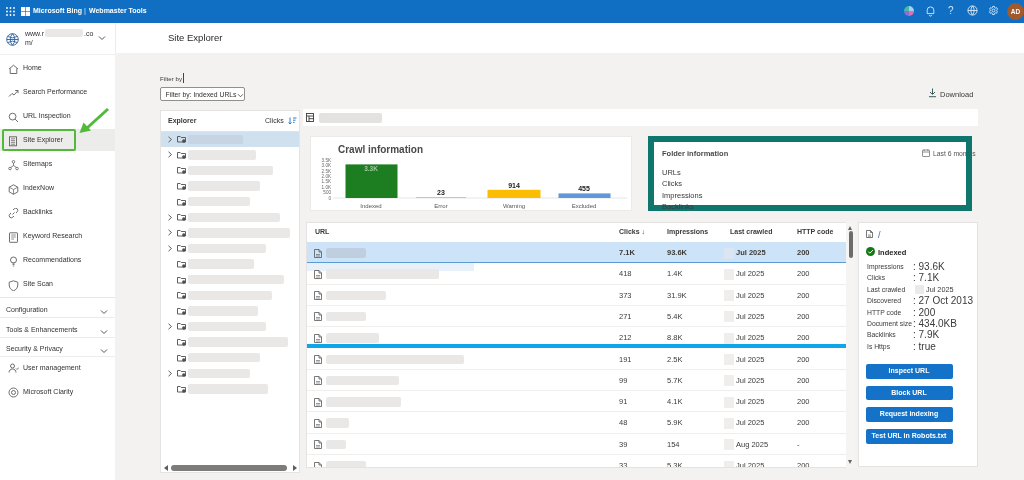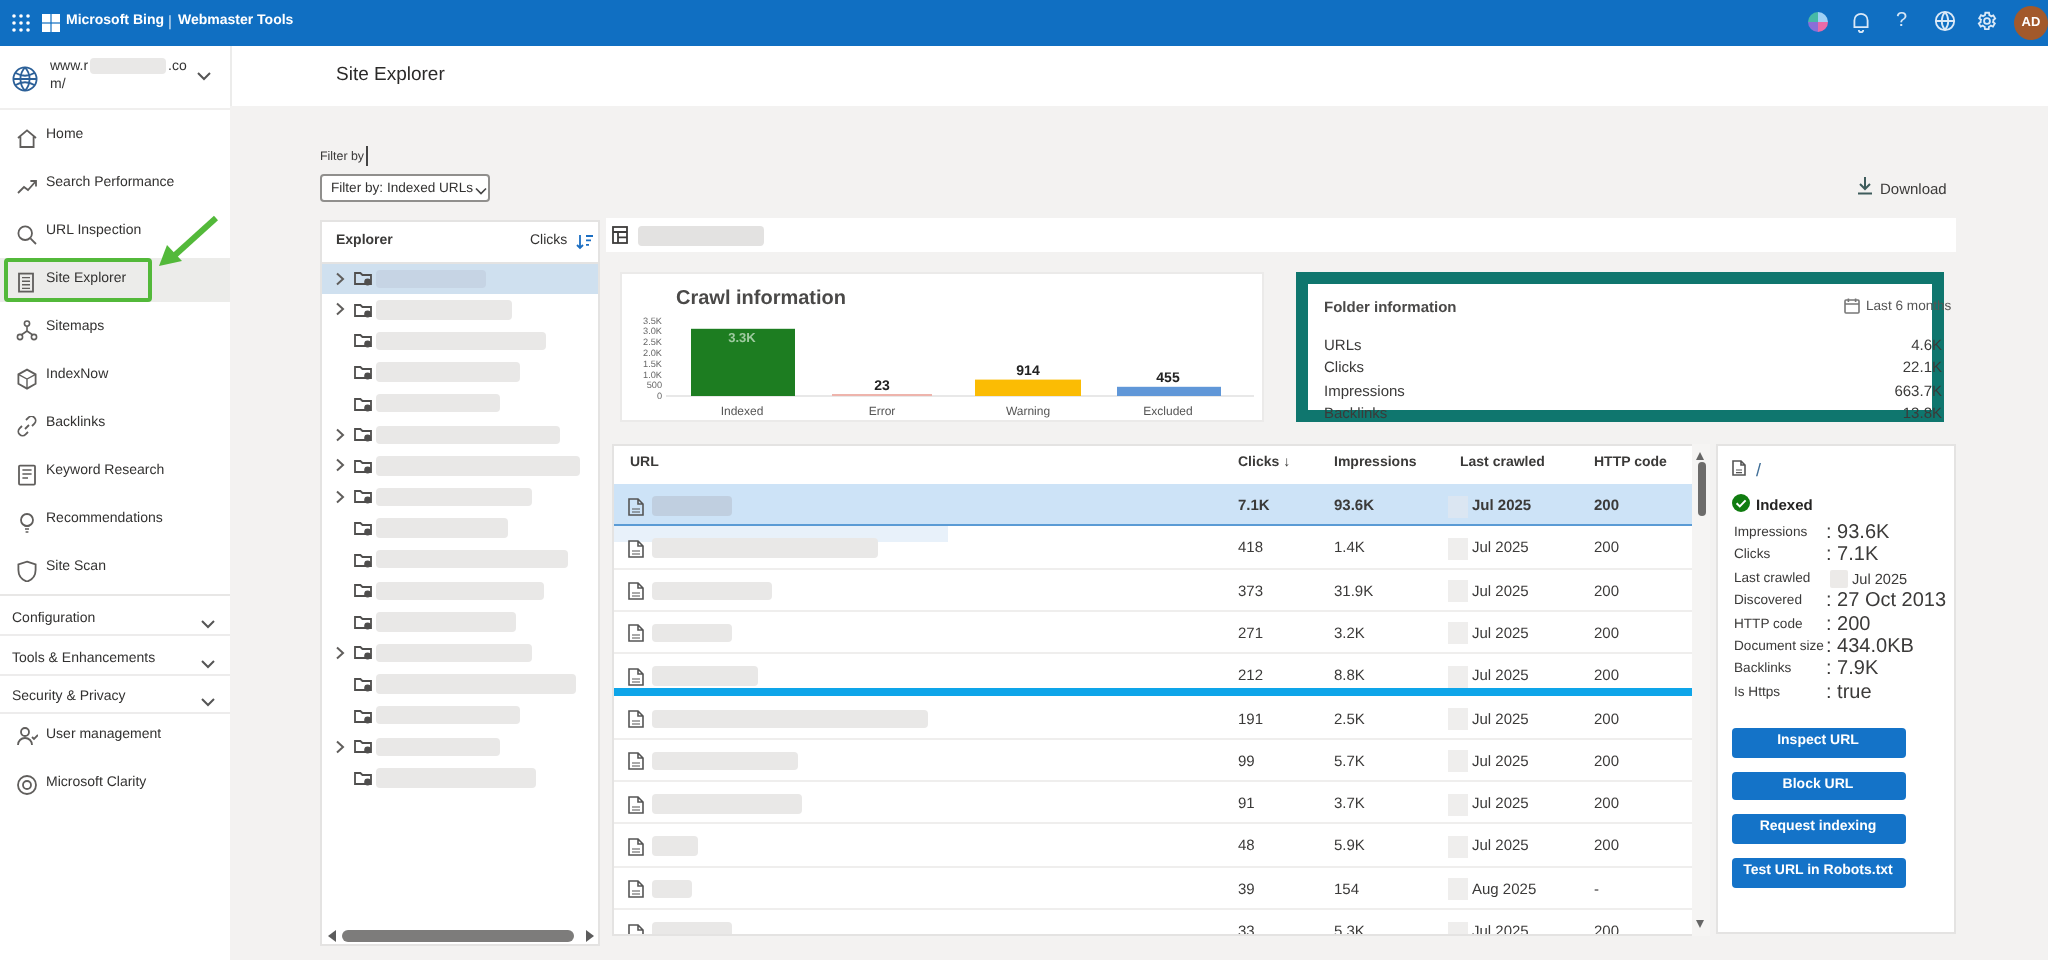--- a/index.html
+++ b/index.html
@@ -331,21 +331,20 @@
 </div>
 
 <div class="abs" style="left:648px;top:136px;width:324px;height:75px;background:#fff;border:6px solid #0f766e;">
   <div class="abs" style="left:8px;top:7px;font-size:7.5px;font-weight:bold;color:#4a4948;">Folder information</div>
   <svg class="abs" style="left:268px;top:7px" width="8" height="8" viewBox="0 0 8 8" fill="none" stroke="#777" stroke-width="0.8">
     <rect x="0.5" y="1" width="7" height="6.5" rx="0.5"></rect>
       <path d="M0.5 3 H7.5 M2.2 0.3 V2 M5.8 0.3 V2"></path>
   </svg>
   <div class="abs" style="left:279px;top:8px;font-size:6.8px;color:#555;white-space:nowrap;">Last 6 months</div>
   <div class="abs" style="left:8px;top:25px;font-size:7.5px;color:#3b3a39;line-height:11.4px;">URLs<br>Clicks<br>Impressions<br>Backlinks</div>
-  <div class="abs" style="left:200px;top:25px;width:117px;font-size:7.5px;color:#3b3a39;line-height:11.4px;text-align:right;">4.6K<br>22.1K<br>663.7K<br>13.8K</div>
 </div>
 
 <div class="abs" id="table" style="left:306px;top:222px;width:540px;height:246px;background:#fff;border-top:1px solid #e4e3e2;border-left:1px solid #e4e3e2;border-bottom:1px solid #e4e3e2;overflow:hidden;">
   <div class="abs" style="left:8px;top:5px;font-size:7px;font-weight:bold;color:#3b3a39;">URL</div>
   <div class="abs" style="left:312px;top:5px;font-size:7px;font-weight:bold;color:#3b3a39;">Clicks ↓</div>
   <div class="abs" style="left:360px;top:5px;font-size:7px;font-weight:bold;color:#3b3a39;">Impressions</div>
   <div class="abs" style="left:423px;top:5px;font-size:7px;font-weight:bold;color:#3b3a39;">Last crawled</div>
   <div class="abs" style="left:490px;top:5px;font-size:7px;font-weight:bold;color:#3b3a39;">HTTP code</div>
   <div class="abs" style="left:0;top:18.5px;width:540px;height:1px;background:#d6d5d4;"></div>
   <div id="tablerows">
@@ -386,21 +385,21 @@
         <div class="abs" style="left:429px;top:6px;font-size:7.5px;color:#3b3a39;">Jul 2025</div>
         <div class="abs" style="left:490px;top:6px;font-size:7.5px;color:#3b3a39;">200</div>
       </div>
       <div class="abs" style="left:0;top:82.9px;width:540px;height:21.3px;border-bottom:1px solid #efeeed;">
         <svg class="abs" style="left:7px;top:6.5px" width="8" height="9" viewBox="0 0 8 9" fill="none" stroke="#555" stroke-width="0.8">
           <path d="M0.5 0.5 H5 L7.5 3 V8.5 H0.5 Z M5 0.5 V3 H7.5"></path>
           <path d="M2 5.5 H6 M2 7 H6" stroke-width="0.6"></path>
         </svg>
         <div class="abs" style="left:19px;top:6px;width:40px;height:9.5px;border-radius:2px;background:#e9e8e7;"></div>
         <div class="abs" style="left:312px;top:6px;font-size:7.5px;color:#3b3a39;">271</div>
-        <div class="abs" style="left:360px;top:6px;font-size:7.5px;color:#3b3a39;">3.2K</div>
+        <div class="abs" style="left:360px;top:6px;font-size:7.5px;color:#3b3a39;">5.4K</div>
         <div class="abs" style="left:417px;top:5.5px;width:10px;height:11px;background:#efeeed;"></div>
         <div class="abs" style="left:429px;top:6px;font-size:7.5px;color:#3b3a39;">Jul 2025</div>
         <div class="abs" style="left:490px;top:6px;font-size:7.5px;color:#3b3a39;">200</div>
       </div>
       <div class="abs" style="left:0;top:104.2px;width:540px;height:21.3px;border-bottom:4px solid #0ea5e9;">
         <svg class="abs" style="left:7px;top:6.5px" width="8" height="9" viewBox="0 0 8 9" fill="none" stroke="#555" stroke-width="0.8">
           <path d="M0.5 0.5 H5 L7.5 3 V8.5 H0.5 Z M5 0.5 V3 H7.5"></path>
           <path d="M2 5.5 H6 M2 7 H6" stroke-width="0.6"></path>
         </svg>
         <div class="abs" style="left:19px;top:6px;width:53px;height:9.5px;border-radius:2px;background:#e9e8e7;"></div>
@@ -434,21 +433,21 @@
         <div class="abs" style="left:429px;top:6px;font-size:7.5px;color:#3b3a39;">Jul 2025</div>
         <div class="abs" style="left:490px;top:6px;font-size:7.5px;color:#3b3a39;">200</div>
       </div>
       <div class="abs" style="left:0;top:168.1px;width:540px;height:21.3px;border-bottom:1px solid #efeeed;">
         <svg class="abs" style="left:7px;top:6.5px" width="8" height="9" viewBox="0 0 8 9" fill="none" stroke="#555" stroke-width="0.8">
           <path d="M0.5 0.5 H5 L7.5 3 V8.5 H0.5 Z M5 0.5 V3 H7.5"></path>
           <path d="M2 5.5 H6 M2 7 H6" stroke-width="0.6"></path>
         </svg>
         <div class="abs" style="left:19px;top:6px;width:75px;height:9.5px;border-radius:2px;background:#e9e8e7;"></div>
         <div class="abs" style="left:312px;top:6px;font-size:7.5px;color:#3b3a39;">91</div>
-        <div class="abs" style="left:360px;top:6px;font-size:7.5px;color:#3b3a39;">3.7K</div>
+        <div class="abs" style="left:360px;top:6px;font-size:7.5px;color:#3b3a39;">4.1K</div>
         <div class="abs" style="left:417px;top:5.5px;width:10px;height:11px;background:#efeeed;"></div>
         <div class="abs" style="left:429px;top:6px;font-size:7.5px;color:#3b3a39;">Jul 2025</div>
         <div class="abs" style="left:490px;top:6px;font-size:7.5px;color:#3b3a39;">200</div>
       </div>
       <div class="abs" style="left:0;top:189.4px;width:540px;height:21.3px;border-bottom:1px solid #efeeed;">
         <svg class="abs" style="left:7px;top:6.5px" width="8" height="9" viewBox="0 0 8 9" fill="none" stroke="#555" stroke-width="0.8">
           <path d="M0.5 0.5 H5 L7.5 3 V8.5 H0.5 Z M5 0.5 V3 H7.5"></path>
           <path d="M2 5.5 H6 M2 7 H6" stroke-width="0.6"></path>
         </svg>
         <div class="abs" style="left:19px;top:6px;width:23px;height:9.5px;border-radius:2px;background:#e9e8e7;"></div>

